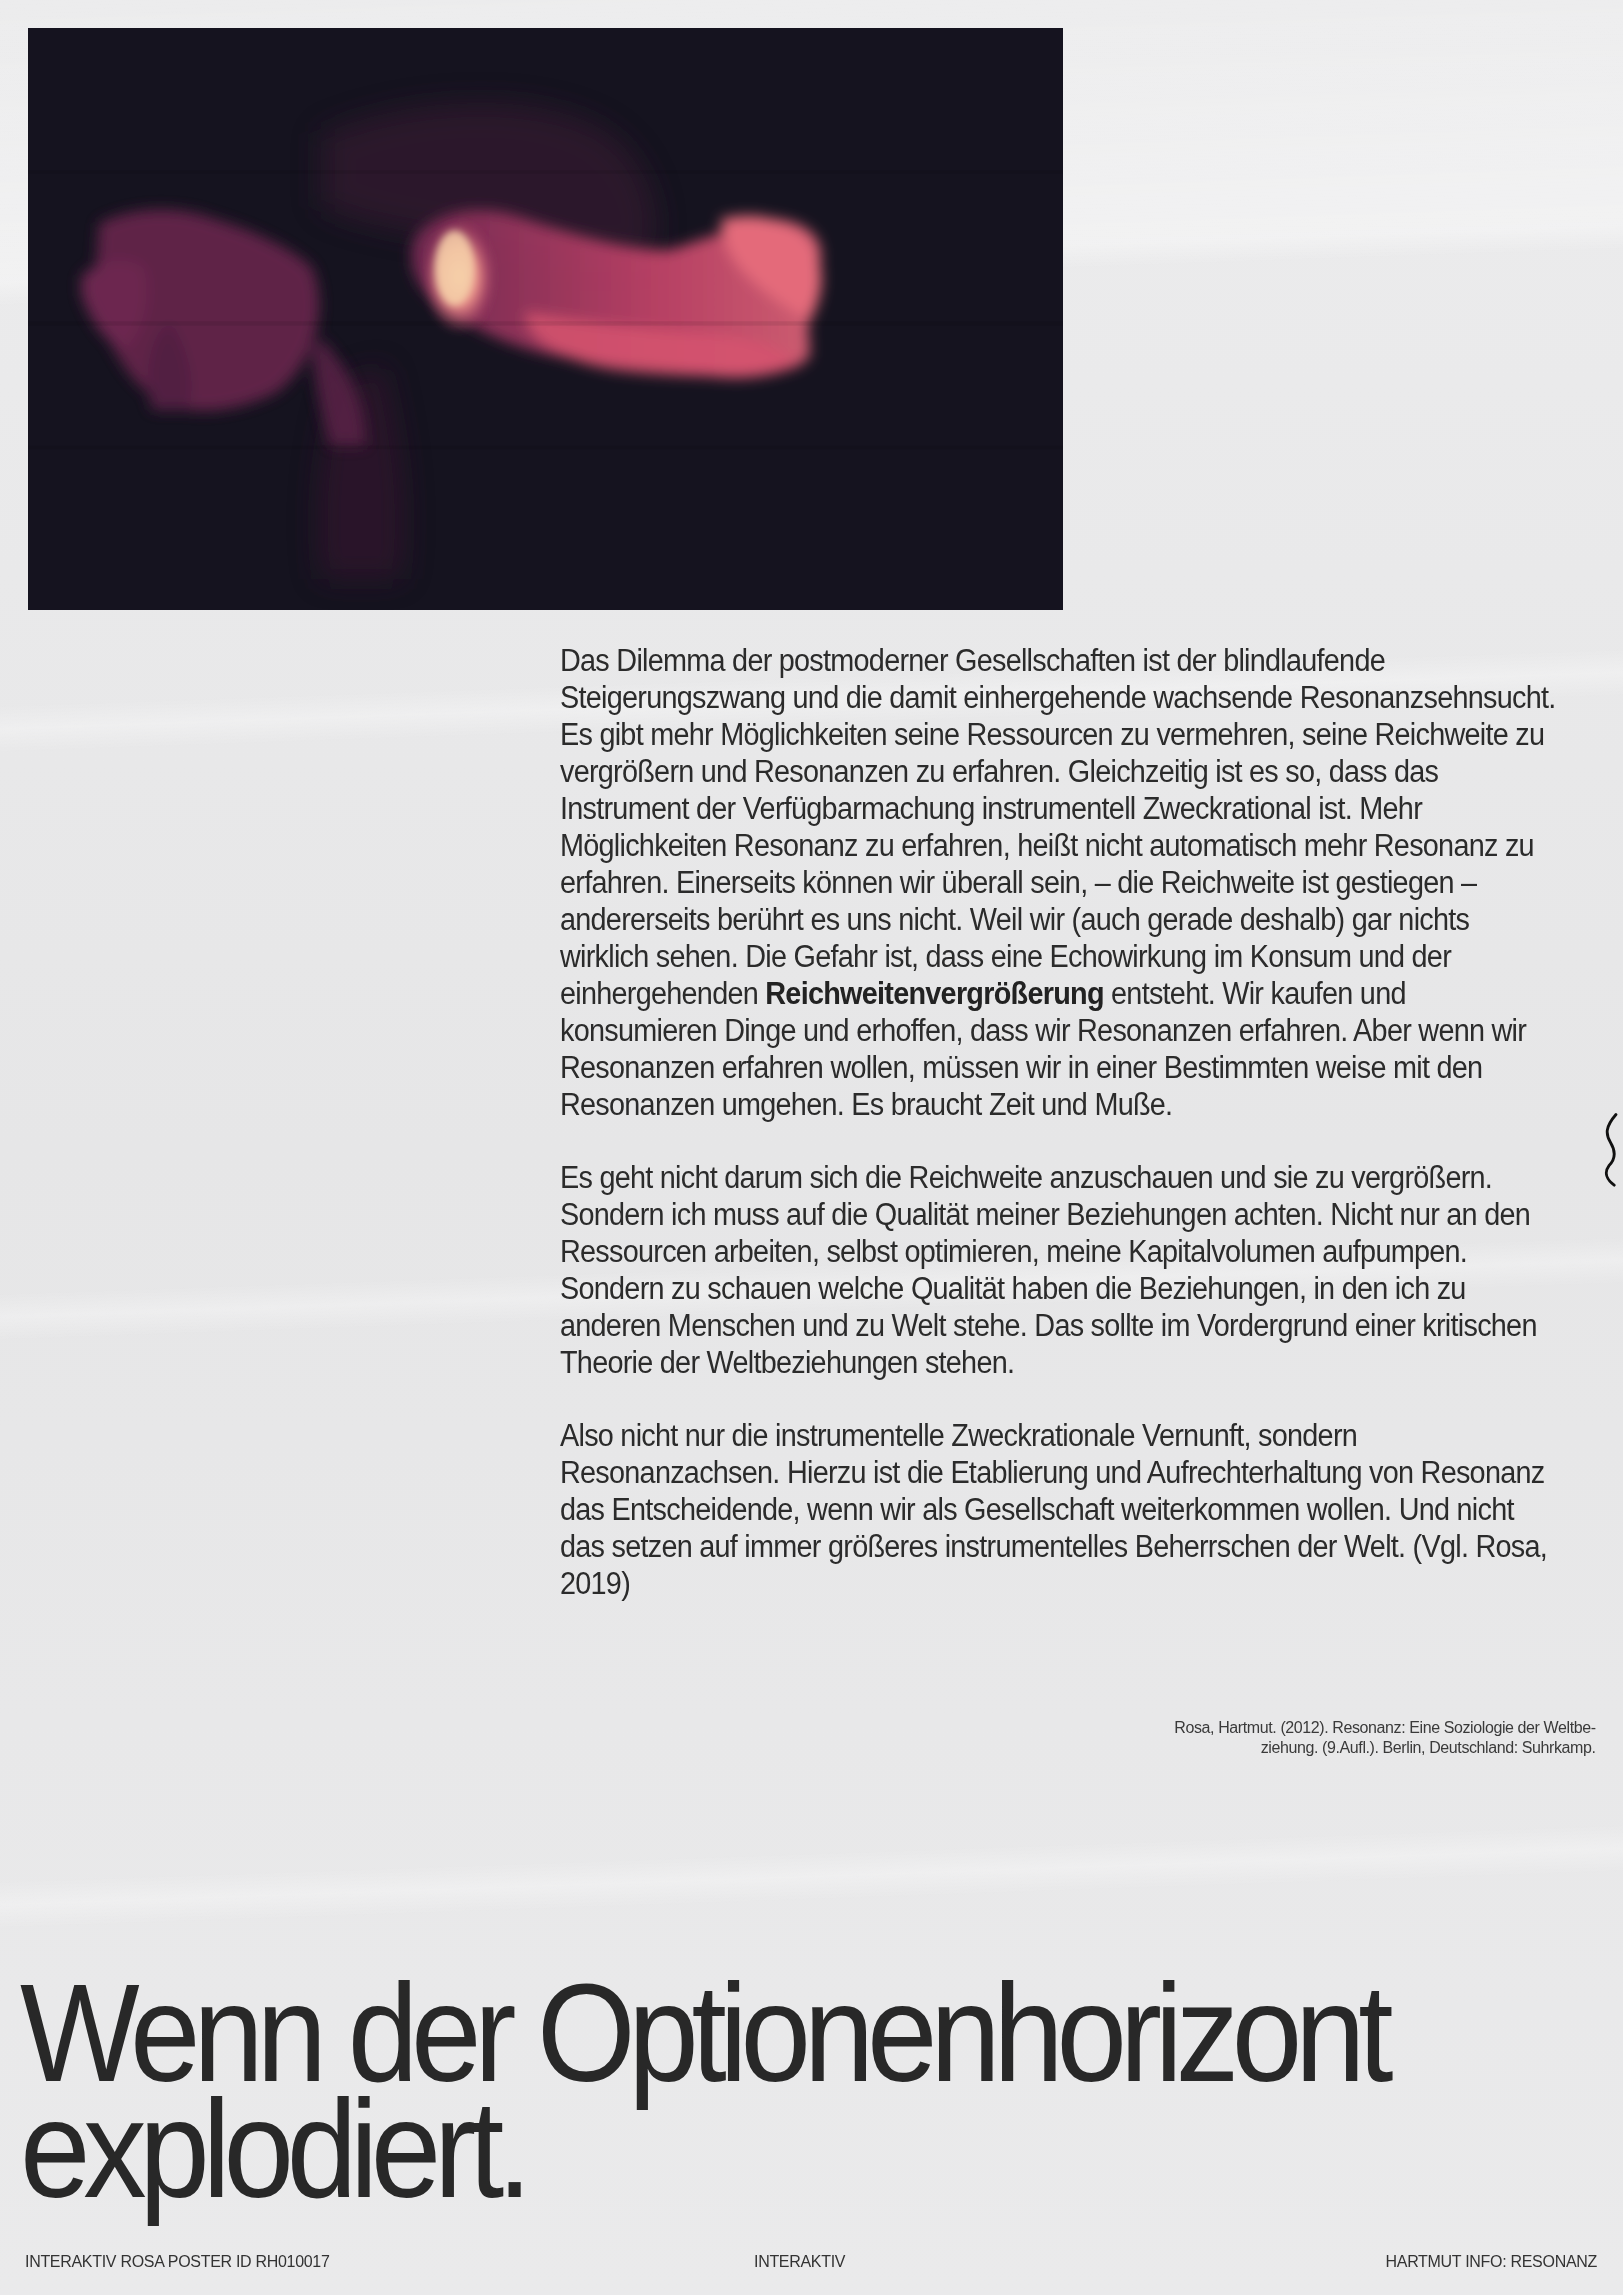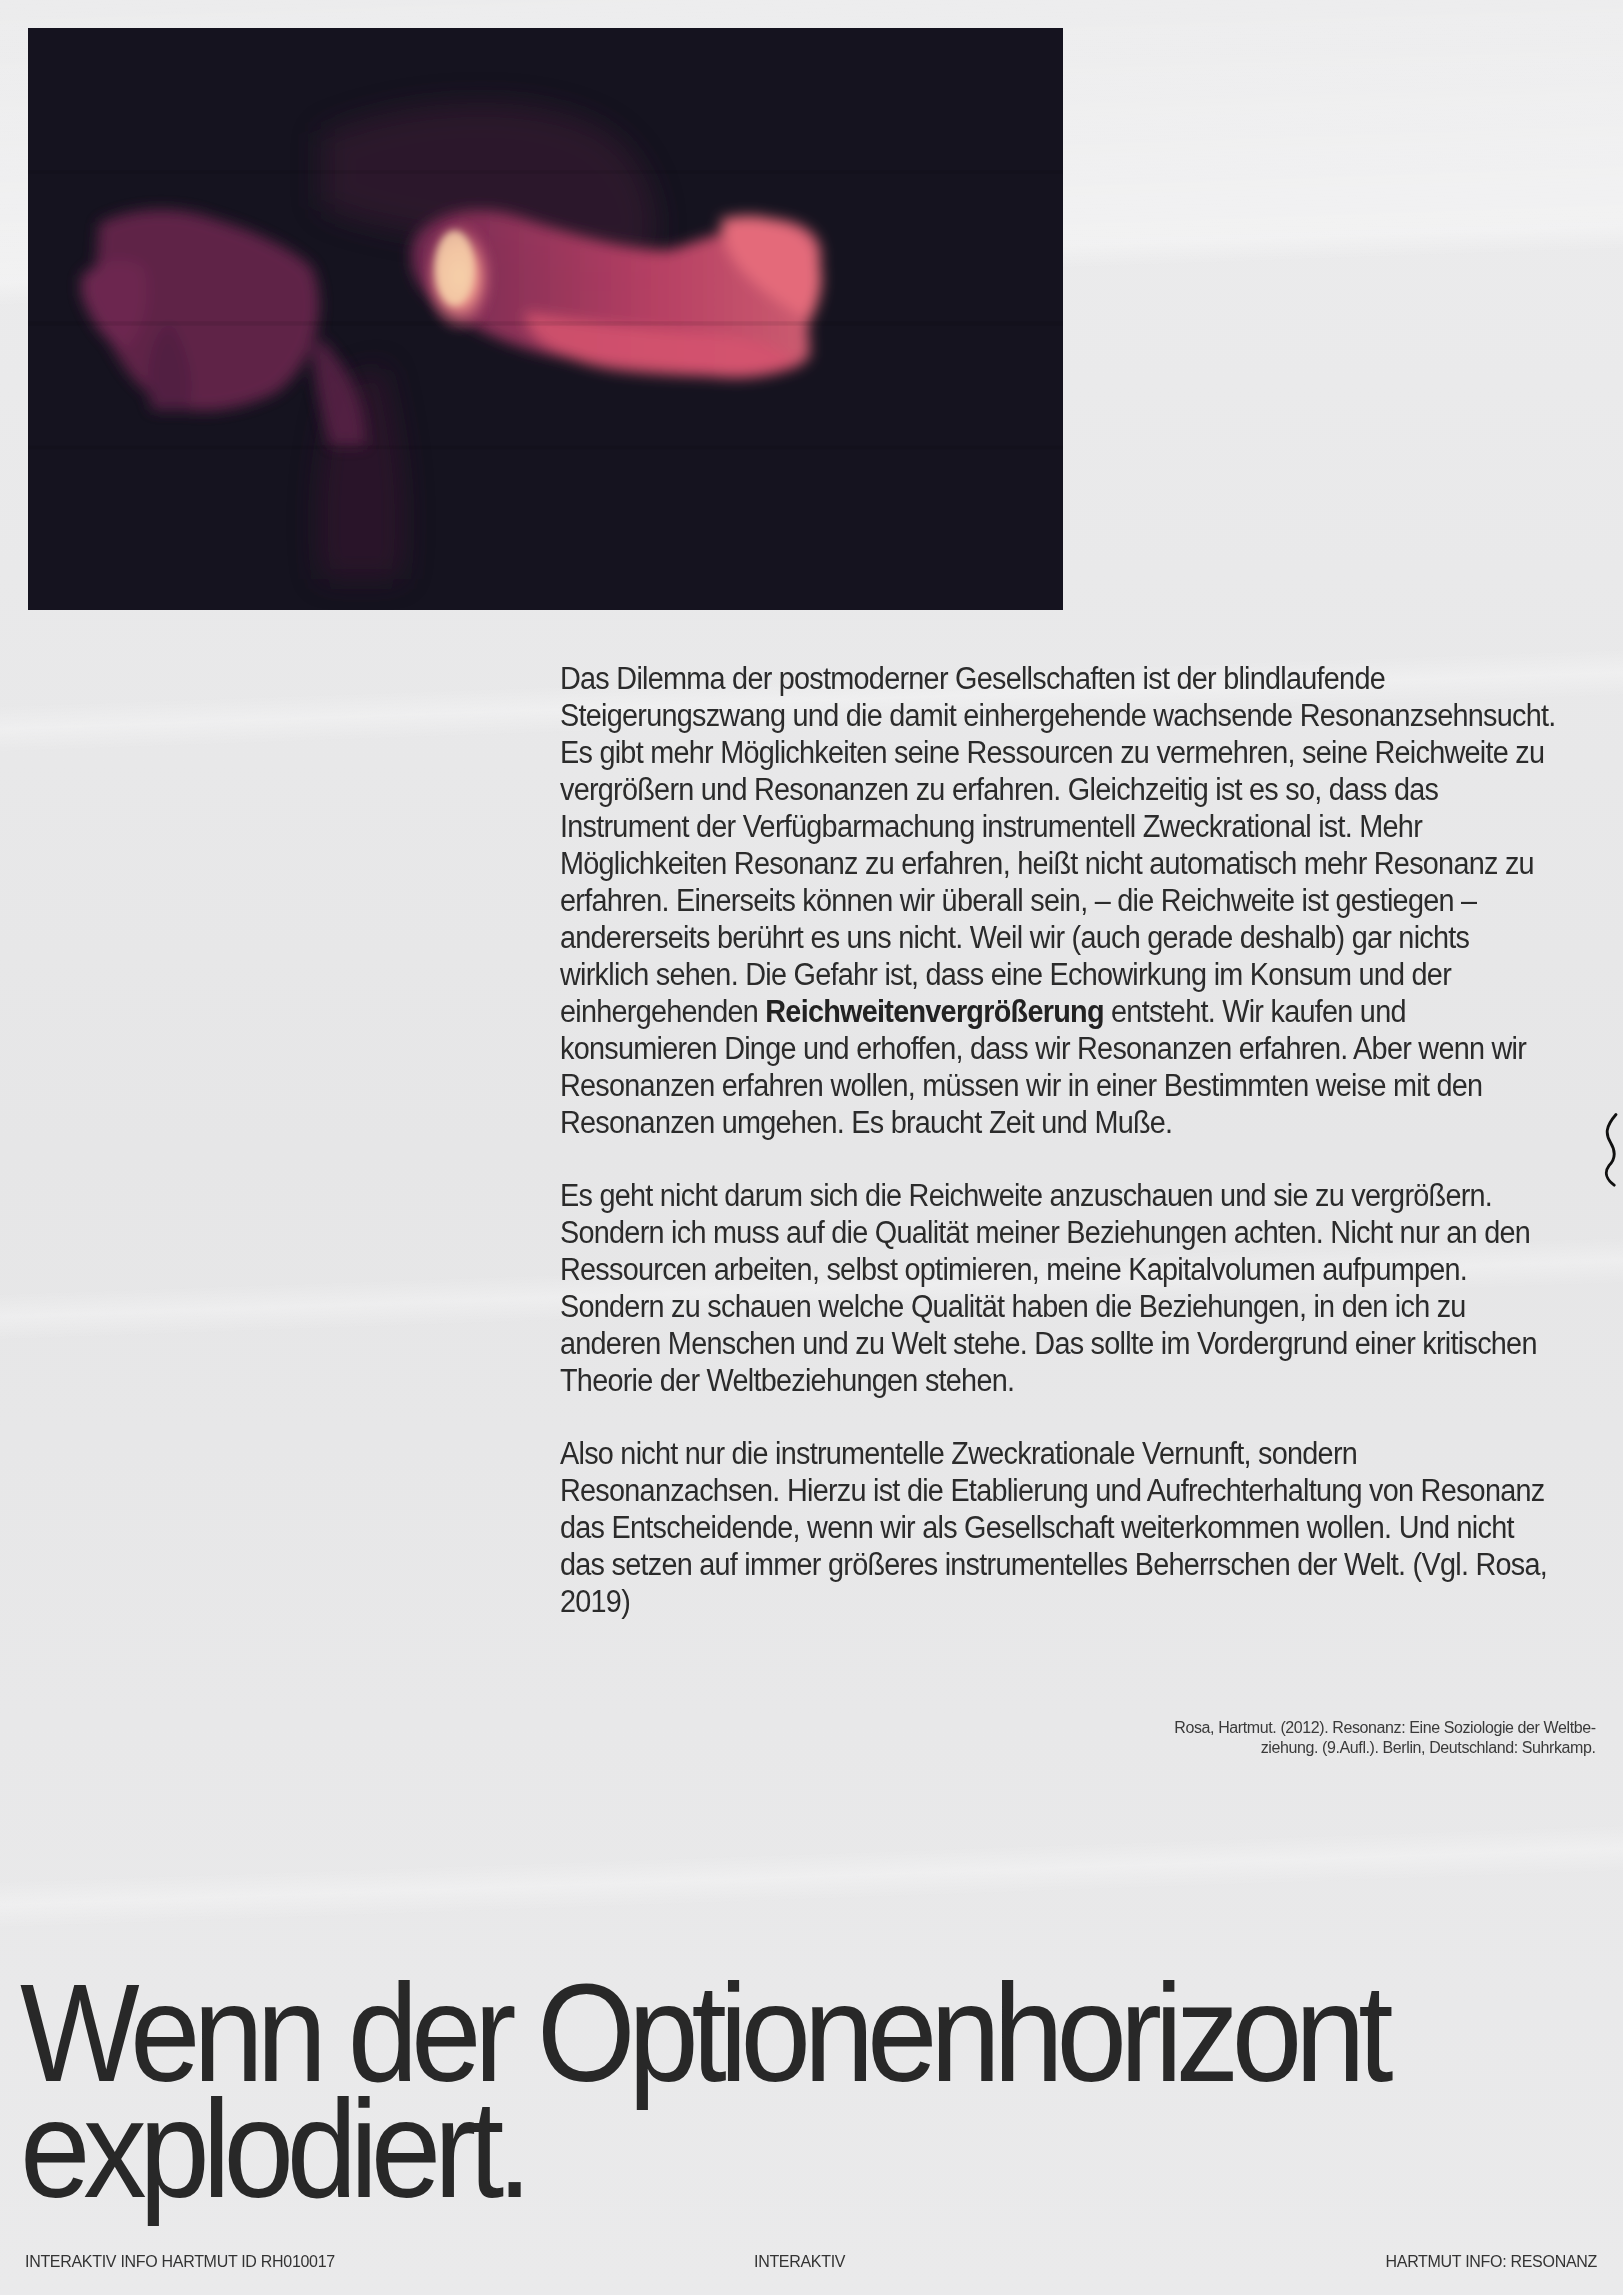--- a/index.html
+++ b/index.html
@@ -11,21 +11,21 @@
         linear-gradient(180deg, #ececed 0%, #e6e6e7 50%, #eaeaeb 100%);
       font-family: "Liberation Sans", sans-serif;
       color: #2a2a2a;
     }
     .hero-image {
       position: absolute; left: 27.5px; top: 27.5px; width: 1035px; height: 582px;
       background: #15131f; overflow: hidden;
     }
     .hero-image svg { display: block; width: 100%; height: 100%; }
     .body-col {
-      position: absolute; left: 560px; top: 660px; width: 1040px;
+      position: absolute; left: 560px; top: 642px; width: 1040px;
     }
     .para {
       margin: 0 0 36px 0;
       font-size: 31px; line-height: 37px;
       letter-spacing: -0.8px;
       transform: scaleX(0.93); transform-origin: left top;
       width: 1075px;
       color: #2b2b2b;
     }
     .para b { font-weight: bold; color: #222; }
@@ -123,17 +123,17 @@
     <path d="M18 4 C 6 18, 6 26, 12 36 C 18 46, 18 54, 10 62 C 4 70, 8 78, 16 84" fill="none" stroke="#111" stroke-width="3.2" stroke-linecap="round"></path>
   </svg>
 </div>
 
 <h1 class="headline">
   <span>Wenn der Optionenhorizont</span>
   <span>explodiert.</span>
 </h1>
 
 <div class="footer">
-  <span class="f-left">INTERAKTIV INFO HARTMUT ID RH010017</span>
+  <span class="f-left">INTERAKTIV ROSA POSTER ID RH010017</span>
   <span class="f-center">INTERAKTIV</span>
   <span class="f-right">HARTMUT INFO: RESONANZ</span>
 </div>
 
 
 </body></html>

